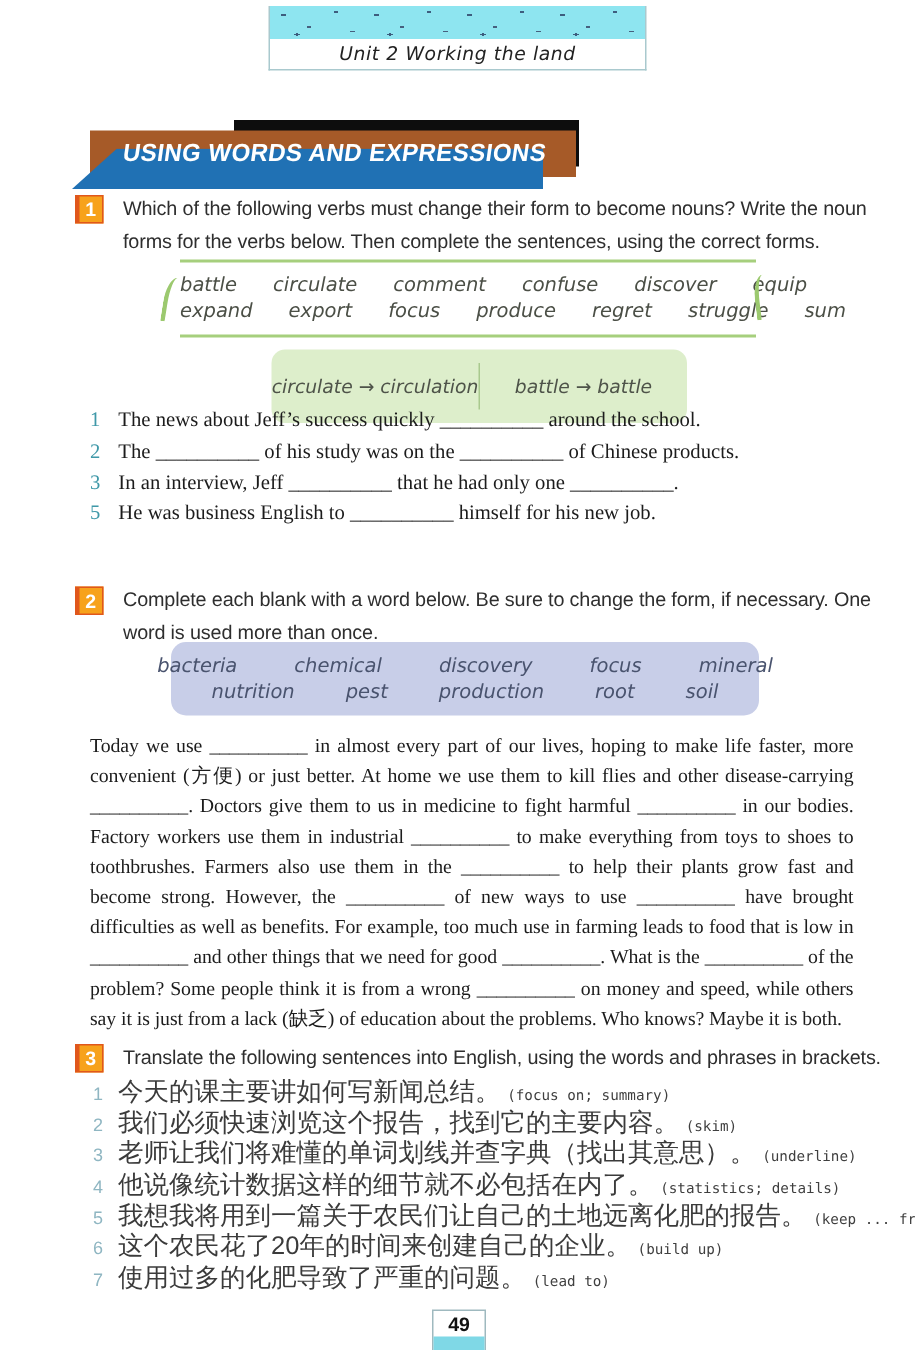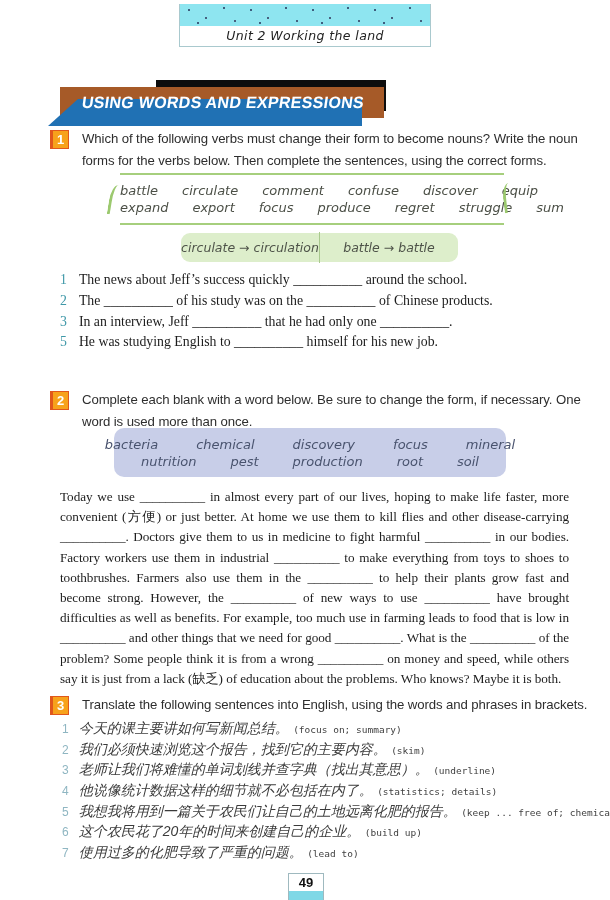--- a/index.html
+++ b/index.html
@@ -57,21 +57,21 @@
     display:flex;flex-direction:column;justify-content:center;row-gap:2px;
   }
   .wb1 .row{display:flex;justify-content:flex-start;column-gap:24px;
     font-family:"DejaVu Sans",sans-serif;font-style:italic;font-size:13px;color:#4b4f46;}
   .wb-squiggle{position:absolute;width:9px;height:30px;border-left:3px solid #9cc96f;
     border-radius:60% 0 60% 0;}
   .wb-squiggle.sq-l{left:-11px;top:10px;transform:rotate(9deg);}
   .wb-squiggle.sq-r{right:-11px;top:8px;transform:rotate(-7deg);}
   
   .example-box{
-    position:absolute;left:181px;top:229px;width:277px;height:29px;border-radius:9px;
+    position:absolute;left:181px;top:229px;width:277px;height:49px;border-radius:9px;
     background:var(--example_bg);display:flex;align-items:center;
     font-family:"DejaVu Sans",sans-serif;font-style:italic;font-size:12.5px;color:#4e5349;
   }
   .example-box .cell{flex:1;text-align:center;line-height:31px;}
   .example-box .cell.first{border-right:1px solid #a9c98e;}
   
   .sentences{position:absolute;left:60px;top:266px;width:518px;
     font-family:"Liberation Serif",serif;font-size:13.8px;line-height:20.8px;color:#1c1c1c;}
   .sentences .num{color:var(--number_teal);margin-right:12px;}
   
@@ -85,21 +85,21 @@
   
   .cloze{
     position:absolute;left:60px;top:483px;width:509px;
     font-family:"Liberation Serif",serif;font-size:13.2px;line-height:20.2px;
     text-align:justify;color:#1c1c1c;letter-spacing:-.05px;
   }
   
   .translist{position:absolute;left:62px;top:714px;width:546px;}
   .titem{white-space:nowrap;line-height:20.7px;height:20.7px;}
   .titem .num{color:var(--trans_num);font-size:12px;margin-right:10px;}
-  .titem .cn{font-size:14px;color:#3b3b3b;font-style:italic;}
+  .titem .cn{font-size:17px;color:#3b3b3b;}
   .titem .hint{font-family:"DejaVu Sans Mono",monospace;font-size:9.5px;color:#3f3f3f;}
   
   .footer-box{
     position:absolute;left:288px;top:869px;width:36px;height:31px;box-sizing:border-box;
     border:1px solid #9fb9bf;background:#fff;
   }
   .footer-num{height:17px;line-height:17px;text-align:center;font-weight:bold;font-size:13px;color:#111;}
   .footer-strip{height:12px;background:var(--footer_cyan);}
 </style>
 </head>
@@ -146,21 +146,21 @@
 
   <div class="example-box">
     <div class="cell first">circulate → circulation</div>
     <div class="cell">battle → battle</div>
   </div>
 
   <div class="sentences">
     <div class="sent"><span class="num">1</span><span>The news about Jeff’s success quickly __________ around the school.</span></div>
     <div class="sent"><span class="num">2</span><span>The __________ of his study was on the __________ of Chinese products.</span></div>
     <div class="sent"><span class="num">3</span><span>In an interview, Jeff __________ that he had only one __________.</span></div>
-    <div class="sent"><span class="num">5</span><span>He was studying English to __________ himself for his new job.</span></div>
+    <div class="sent"><span class="num">5</span><span>He was business English to __________ himself for his new job.</span></div>
   </div>
 
   <div class="badge" style="left:50px;top:387px;">2</div>
   <div class="instr" style="top:385px;width:500px;">Complete each blank with a word below. Be sure to change the form, if necessary. One word is used more than once.</div>
 
   <div class="wb2">
     <div class="row">
       <span>bacteria</span>
       <span>chemical</span>
       <span>discovery</span>

